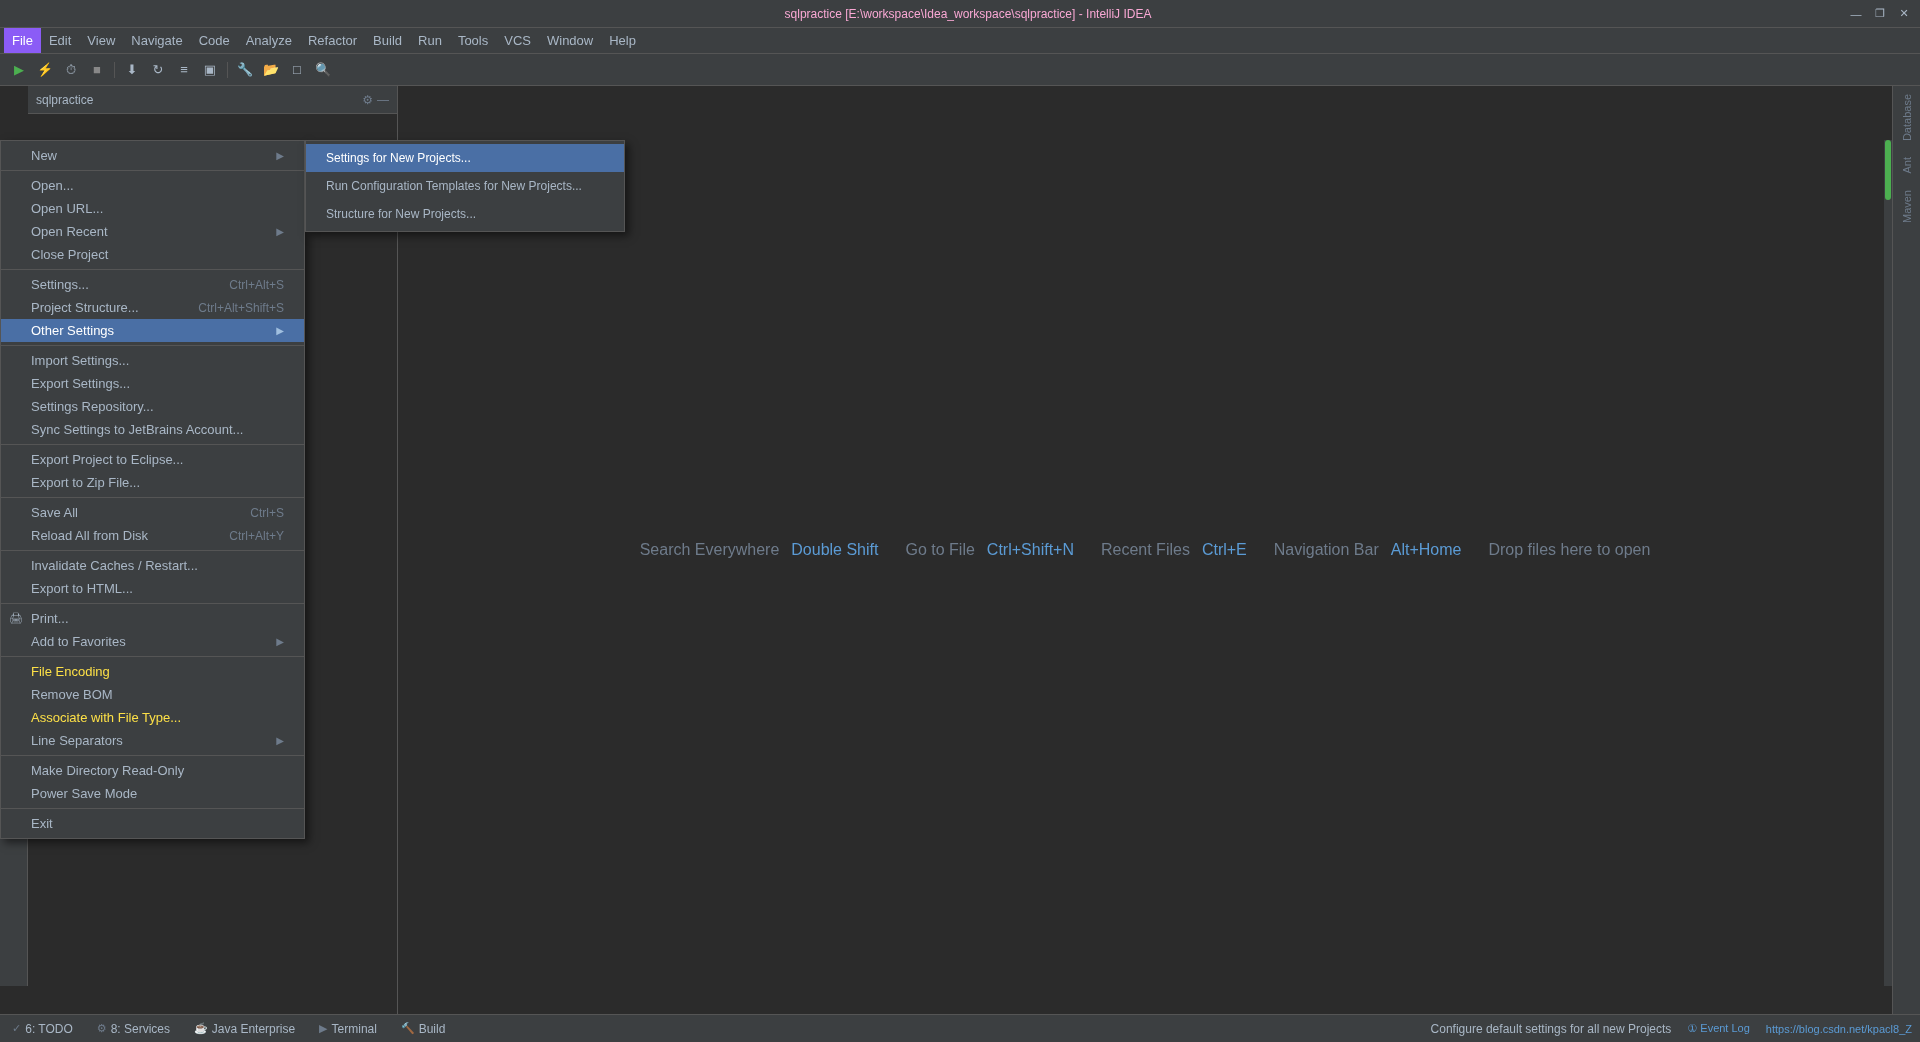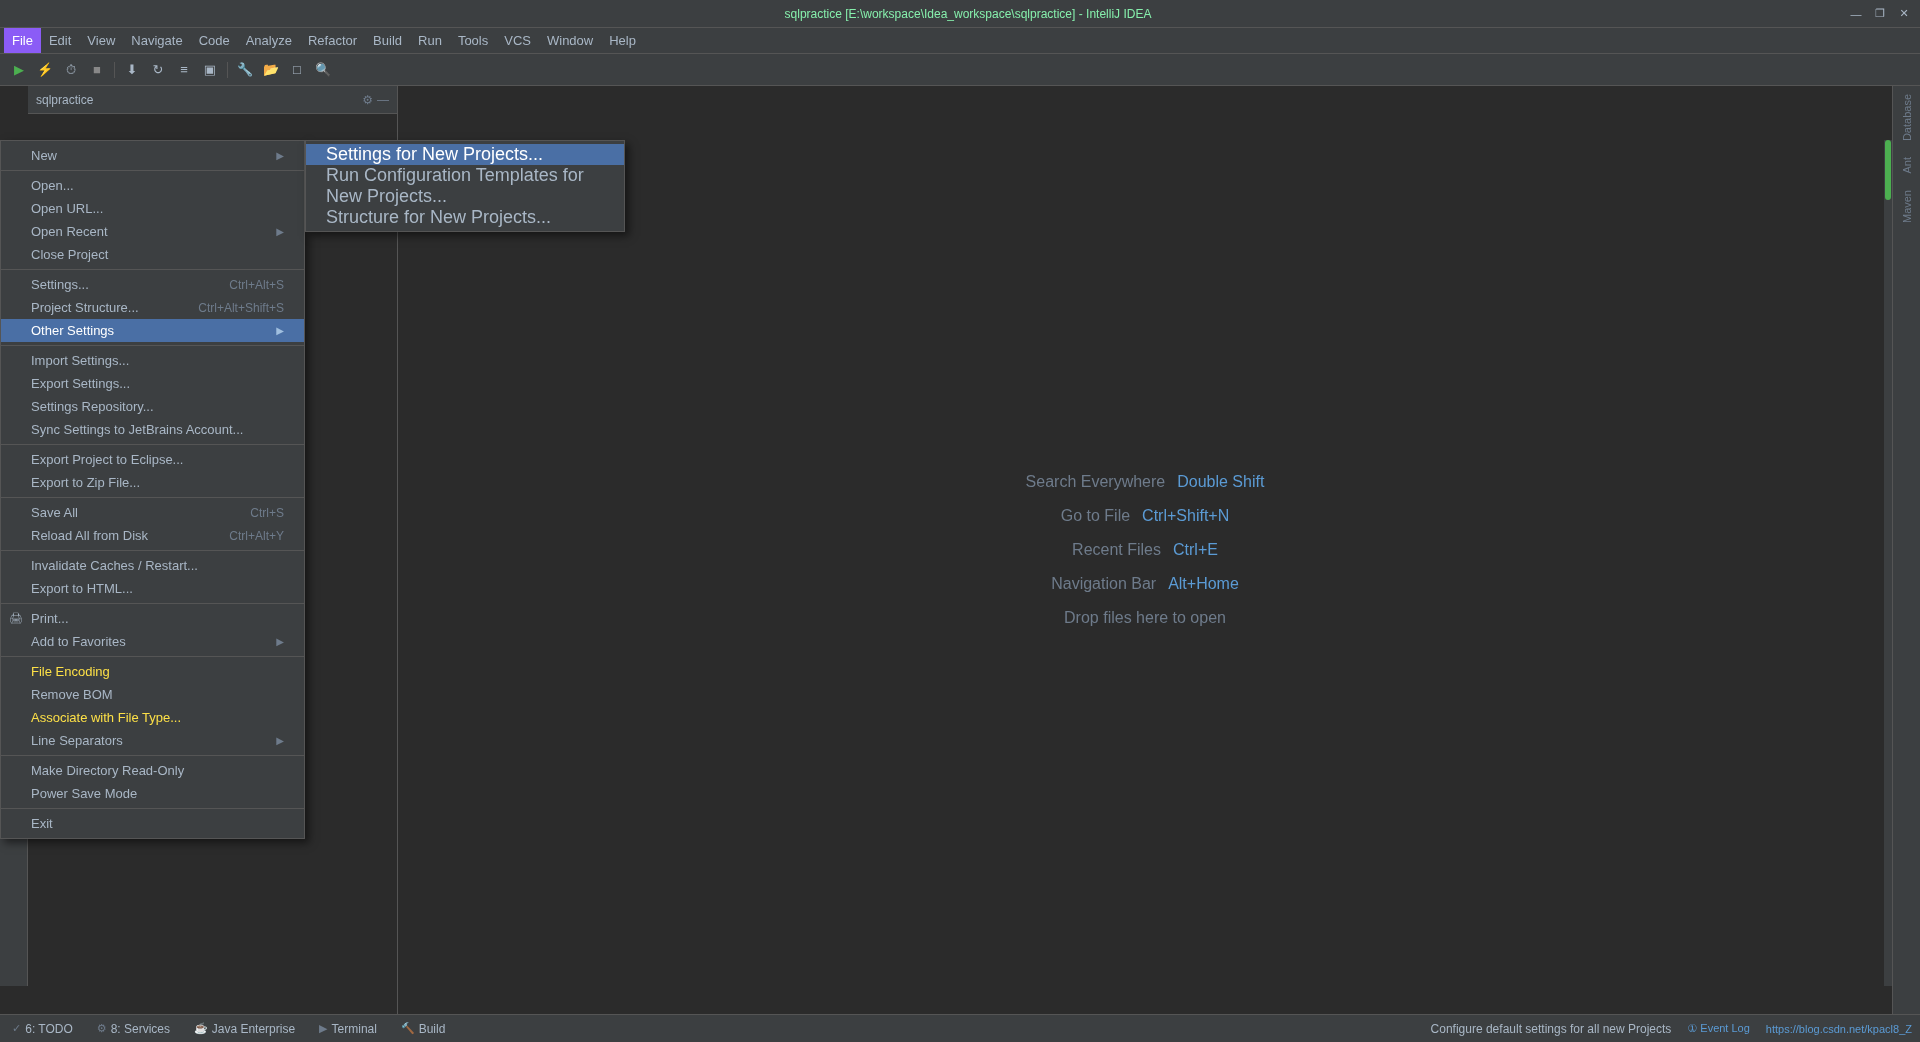--- a/index.html
+++ b/index.html
@@ -19,21 +19,21 @@
       height: 28px;
       background: #3c3f41;
       display: flex;
       align-items: center;
       justify-content: space-between;
       padding: 0 8px;
       border-bottom: 1px solid #555;
     }
     #title-text {
       font-size: 12px;
-      color: #86efac;
+      color: #f9a8d4;
       flex: 1;
       text-align: center;
     }
     #window-controls {
       display: flex;
       gap: 8px;
     }
     .win-btn {
       width: 16px;
       height: 16px;
@@ -128,24 +128,24 @@
       font-size: 12px;
       color: #6e7b8b;
       cursor: pointer;
     }
 
     
     #content-area {
       flex: 1;
       background: #2b2b2b;
       display: flex;
-      flex-direction: column;
+      flex-direction: row;
       align-items: center;
       justify-content: center;
-      gap: 16px;
+      gap: 27px;
     }
     .hint-row {
       display: flex;
       gap: 12px;
       font-size: 16px;
       color: #6e7b8b;
     }
     .hint-key {
       color: #5b9bd5;
     }
@@ -275,22 +275,22 @@
       top: 54px;
       left: 305px;
       width: 320px;
       background: #3c3f41;
       border: 1px solid #555;
       box-shadow: 4px 4px 8px rgba(0,0,0,0.5);
       z-index: 1001;
       padding: 3px 0;
     }
     .submenu-item {
-      padding: 0 20px;
-      font-size: 18px;
+      padding: 7px 20px;
+      font-size: 12px;
       color: #a9b7c6;
       cursor: pointer;
       display: flex;
       align-items: center;
     }
     .submenu-item.highlighted {
       background: #4a6fa5;
       color: #fff;
     }
 

